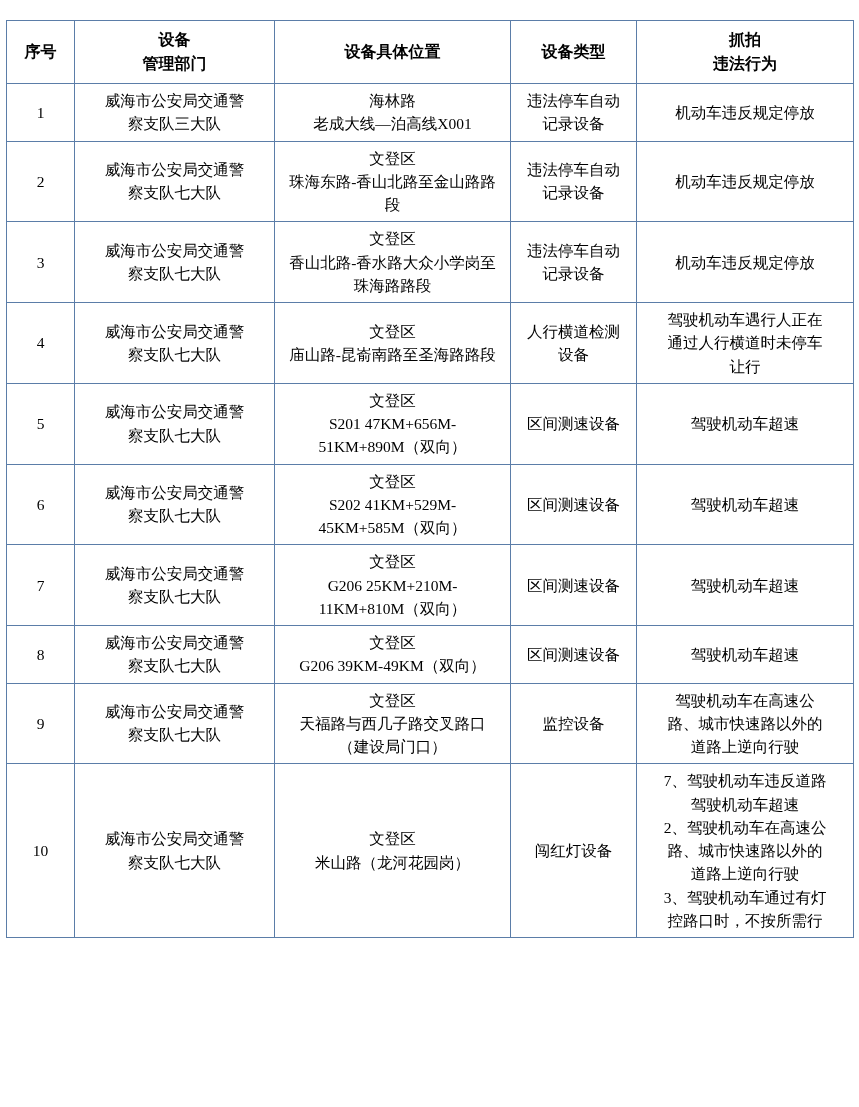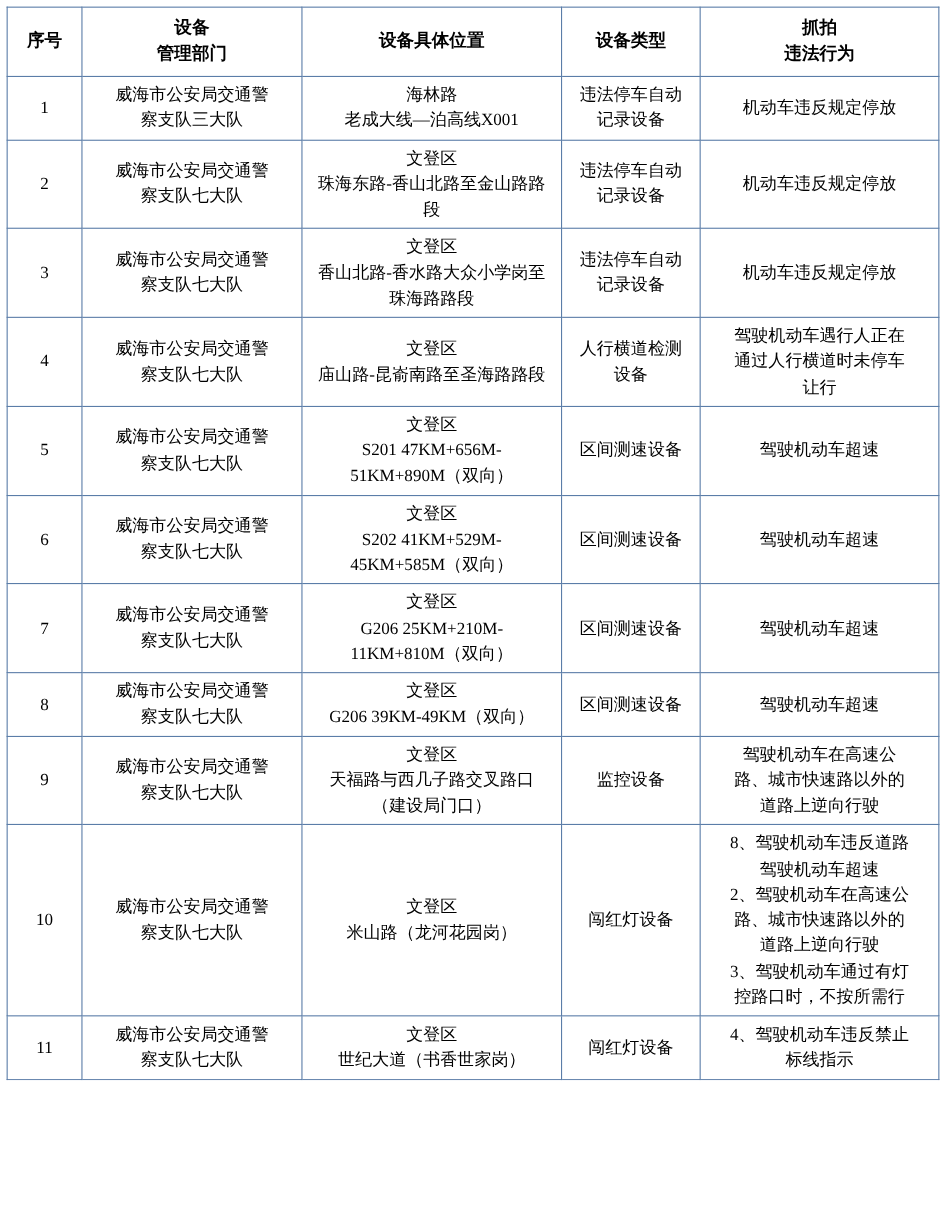--- a/index.html
+++ b/index.html
@@ -8,21 +8,21 @@
     background: #ffffff;
   }
   body {
     width: 859px;
     font-family: "Liberation Serif", "DejaVu Serif", serif;
     color: #000000;
   }
   .sheet {
     width: 687px;
     box-sizing: border-box;
-    padding: 6px 6px 0 6px;
+    padding: 20px 6px 0 6px;
   }
   table.device-table {
     border-collapse: collapse;
     width: 847px;
     table-layout: fixed;
   }
   table.device-table th,
   table.device-table td {
     border: 1px solid #5b7da8;
     text-align: center;
@@ -269,44 +269,26 @@
           <div>察支队七大队</div>
         </td>
         <td class="cell-lines">
           <div>文登区</div>
           <div>米山路（龙河花园岗）</div>
         </td>
         <td class="cell-lines">
           <div>闯红灯设备</div>
         </td>
         <td class="cell-lines viol-list">
-          <div>8、驾驶机动车违反道路</div>
+          <div>7、驾驶机动车违反道路</div>
           <div>驾驶机动车超速</div>
           <div>2、驾驶机动车在高速公</div>
           <div>路、城市快速路以外的</div>
           <div>道路上逆向行驶</div>
           <div>3、驾驶机动车通过有灯</div>
           <div>控路口时，不按所需行</div>
         </td>
       </tr>
 
-      <tr>
-        <td class="idx-cell">11</td>
-        <td class="cell-lines">
-          <div>威海市公安局交通警</div>
-          <div>察支队七大队</div>
-        </td>
-        <td class="cell-lines">
-          <div>文登区</div>
-          <div>世纪大道（书香世家岗）</div>
-        </td>
-        <td class="cell-lines">
-          <div>闯红灯设备</div>
-        </td>
-        <td class="cell-lines viol-list">
-          <div>4、驾驶机动车违反禁止</div>
-          <div>标线指示</div>
-        </td>
-      </tr>
 
     </tbody>
   </table>
 </div>
 
 </body></html>

